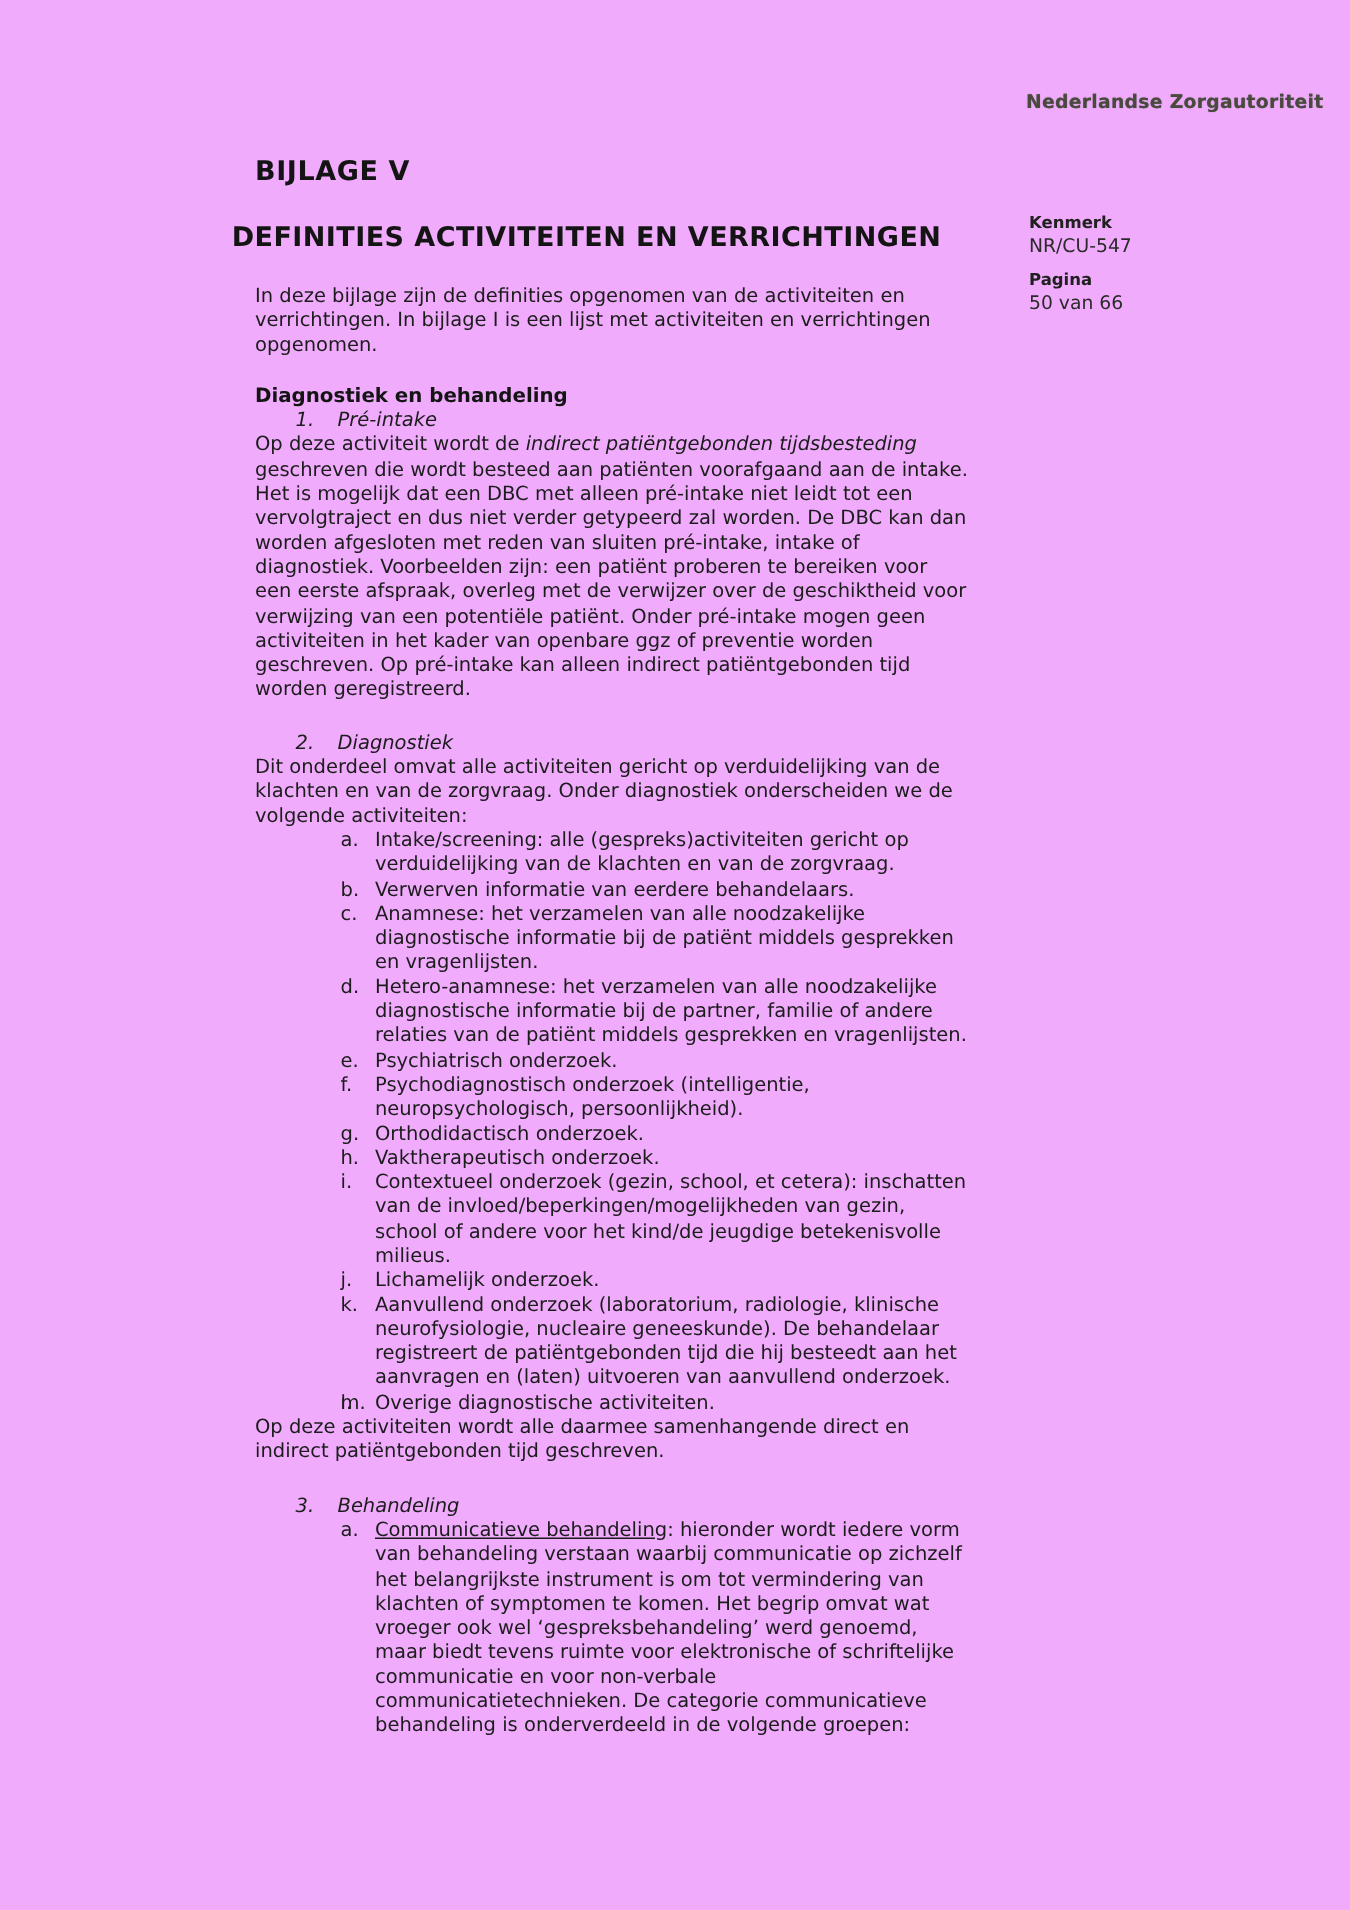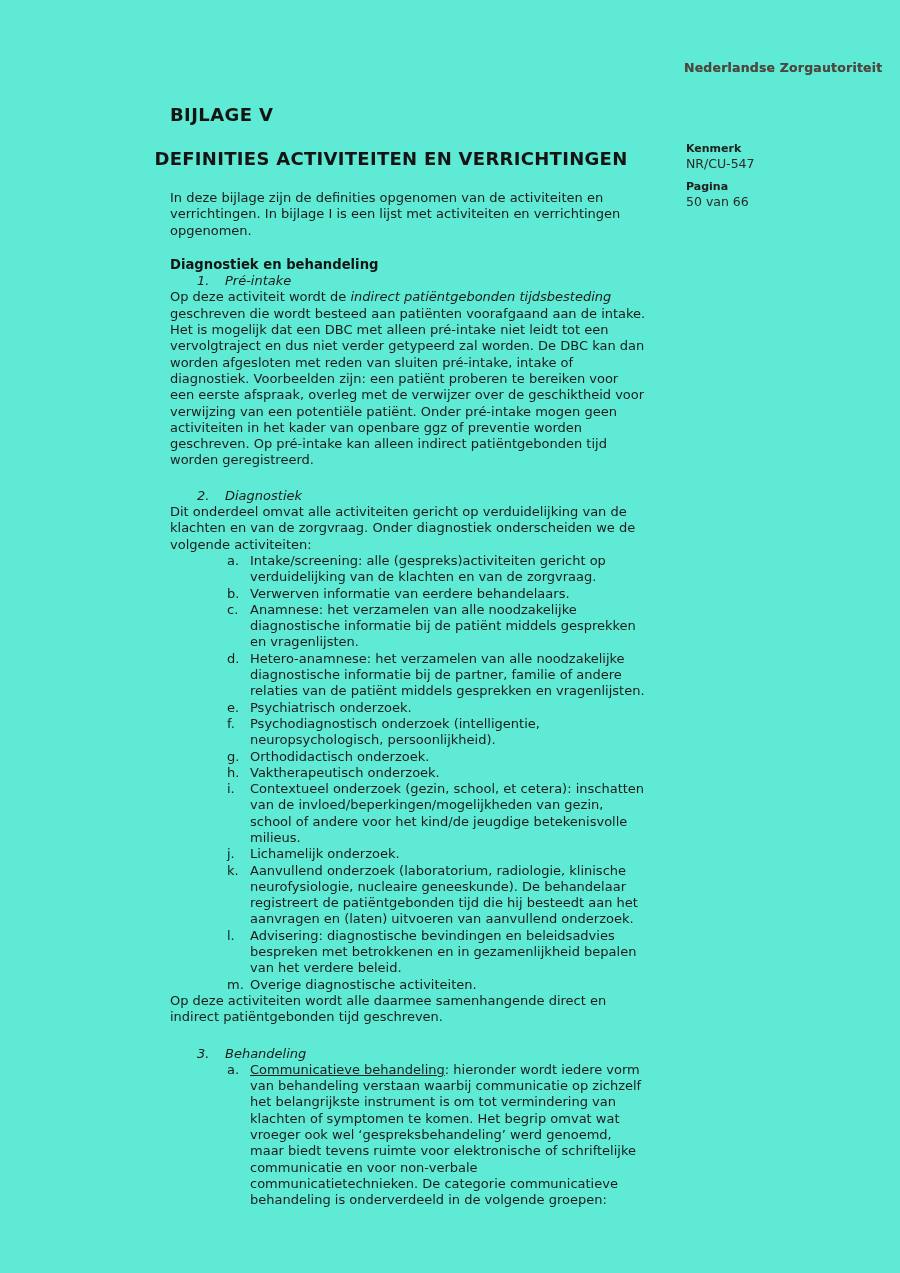--- a/index.html
+++ b/index.html
@@ -4,21 +4,21 @@
 <style>
   html, body {
     margin: 0;
     padding: 0;
     background: #ffffff;
   }
   .page {
     position: relative;
     width: 900px;
     height: 1273px;
-    background: #5eead4;
+    background: #f0abfc;
     font-family: "DejaVu Sans", "Liberation Sans", sans-serif;
     font-size: 13px;
     line-height: 16.3px;
     color: #1c1c1c;
     overflow: hidden;
   }
 
   
   .logo {
     position: absolute;
@@ -165,21 +165,21 @@
       <li class="item"><span class="marker">b.</span><span>Verwerven informatie van eerdere behandelaars.</span></li>
       <li class="item"><span class="marker">c.</span><span>Anamnese: het verzamelen van alle noodzakelijke diagnostische informatie bij de patiënt middels gesprekken en vragenlijsten.</span></li>
       <li class="item"><span class="marker">d.</span><span>Hetero-anamnese: het verzamelen van alle noodzakelijke diagnostische informatie bij de partner, familie of andere relaties van de patiënt middels gesprekken en vragenlijsten.</span></li>
       <li class="item"><span class="marker">e.</span><span>Psychiatrisch onderzoek.</span></li>
       <li class="item"><span class="marker">f.</span><span>Psychodiagnostisch onderzoek (intelligentie, neuropsychologisch, persoonlijkheid).</span></li>
       <li class="item"><span class="marker">g.</span><span>Orthodidactisch onderzoek.</span></li>
       <li class="item"><span class="marker">h.</span><span>Vaktherapeutisch onderzoek.</span></li>
       <li class="item"><span class="marker">i.</span><span>Contextueel onderzoek (gezin, school, et cetera): inschatten van de invloed/beperkingen/mogelijkheden van gezin, school of andere voor het kind/de jeugdige betekenisvolle milieus.</span></li>
       <li class="item"><span class="marker">j.</span><span>Lichamelijk onderzoek.</span></li>
       <li class="item"><span class="marker">k.</span><span>Aanvullend onderzoek (laboratorium, radiologie, klinische neurofysiologie, nucleaire geneeskunde). De behandelaar registreert de patiëntgebonden tijd die hij besteedt aan het aanvragen en (laten) uitvoeren van aanvullend onderzoek.</span></li>
-      <li class="item"><span class="marker">l.</span><span>Advisering: diagnostische bevindingen en beleidsadvies bespreken met betrokkenen en in gezamenlijkheid bepalen van het verdere beleid.</span></li>
+      <li class="item"><span class="marker">l.</span></li>
       <li class="item"><span class="marker">m.</span><span>Overige diagnostische activiteiten.</span></li>
     </ul>
 
     <p class="gap-before-sm">Op deze activiteiten wordt alle daarmee samenhangende direct en indirect patiëntgebonden tijd geschreven.</p>
 
     <div class="subhead gap-before-lg">
       <span class="num">3.</span>
       <span>Behandeling</span>
     </div>
 

